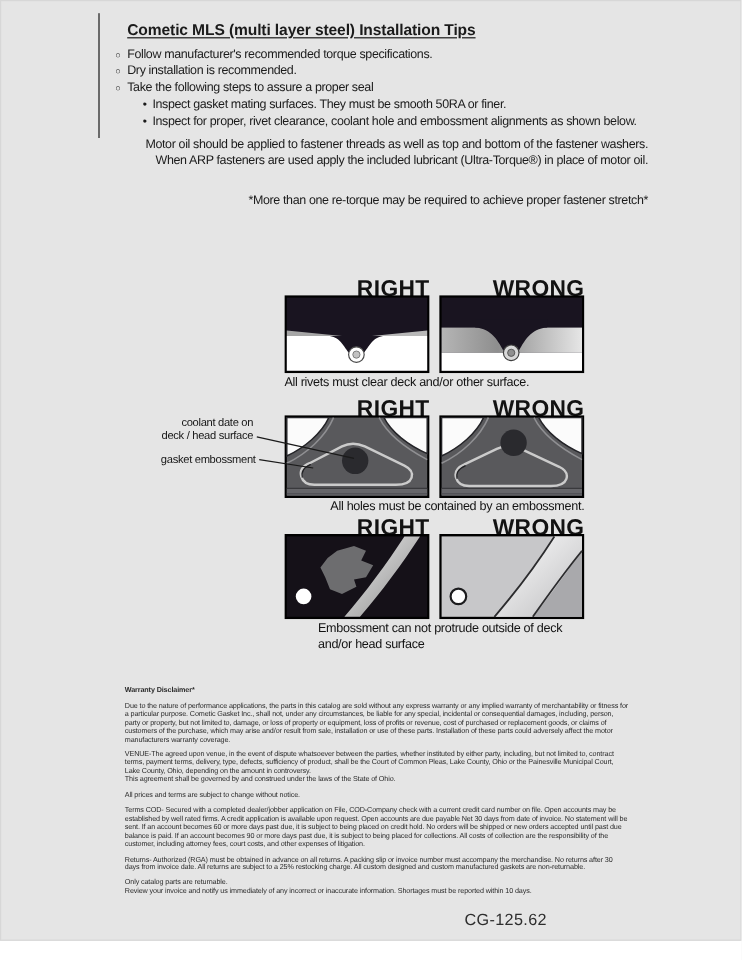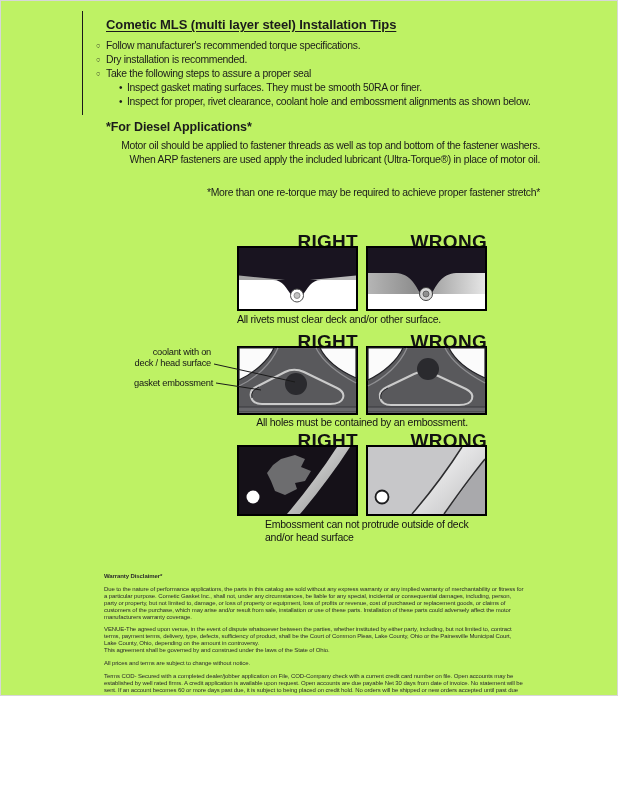--- a/index.html
+++ b/index.html
@@ -4,22 +4,22 @@
 <style>
   * { margin:0; padding:0; box-sizing:border-box; }
   html,body { background:#fff; }
   body {
     width:618px; height:800px;
     font-family:"Liberation Sans", sans-serif;
     color:#1b1b1b;
     position:relative;
   }
   .page {
-    position:relative; width:618px; height:696px;
-    background:#bef264; border:1px solid #d7d7d7; overflow:hidden;
+    position:relative; width:618px; height:784px;
+    background:#e5e5e5; border:1px solid #d7d7d7; overflow:hidden;
   }
   .artifact-line {
     position:absolute; left:81px; top:10px; width:1px; height:104px; background:#1a1a1a;
   }
   .col { position:absolute; left:105px; top:16px; width:434px; }
   .title {
     font-size:13px; font-weight:bold; letter-spacing:-0.1px;
     text-decoration:underline; text-underline-offset:2px;
     margin-bottom:7px; white-space:nowrap;
   }
@@ -67,21 +67,20 @@
     </div>
     <div class="sb">
       <span class="m2">•</span>
       <span>Inspect gasket mating surfaces.  They must be smooth 50RA or finer.</span>
     </div>
     <div class="sb">
       <span class="m2">•</span>
       <span>Inspect for proper, rivet clearance, coolant hole and embossment alignments as shown below.</span>
     </div>
 
-    <div class="diesel-heading">*For Diesel Applications*</div>
     <p class="para">Motor oil should be applied to fastener threads as well as top and bottom of the fastener washers.
 When ARP fasteners are used apply the included lubricant (Ultra-Torque®) in place of motor oil.</p>
     <p class="para note">*More than one re-torque may be required to achieve proper fastener stretch*</p>
   </div>
 
   <div class="dglabel" style="left:236px; top:230px;">RIGHT</div>
   <div class="dglabel" style="left:365px; top:230px;">WRONG</div>
 
   <svg class="panel" style="left:236px; top:245px;" width="121" height="65" viewBox="0 0 121 65">
     <rect x="1" y="1" width="119" height="63" fill="#191420" stroke="#000" stroke-width="2"></rect>
@@ -106,21 +105,21 @@
     <path d="M30,20 L30,27 C44,28 49,38 55,49 Q60,56 65,49 C71,38 76,28 90,27 L90,20 Z" fill="#191420"></path>
     <circle cx="60" cy="48" r="6.5" fill="#d8d8d8" stroke="#3f3f3f" stroke-width="1"></circle>
     <circle cx="60" cy="48" r="3" fill="#909090" stroke="#555555" stroke-width="0.8"></circle>
   </svg>
 
   <div class="caption" style="left:236px; top:312px;">All rivets must clear deck and/or other surface.</div>
 
   <div class="dglabel" style="left:236px; top:330px;">RIGHT</div>
   <div class="dglabel" style="left:365px; top:330px;">WRONG</div>
 
-  <div class="ann" style="left:108px; top:346px; width:102px;">coolant with on
+  <div class="ann" style="left:108px; top:346px; width:102px;">coolant date on
 deck / head surface</div>
   <div class="ann" style="left:106px; top:377px; width:106px;">gasket embossment</div>
 
   <svg class="panel" style="left:236px; top:345px;" width="121" height="69" viewBox="0 0 121 69">
     <rect x="1" y="1" width="119" height="67" fill="#59595c" stroke="#000" stroke-width="2"></rect>
     <rect x="2" y="61" width="117" height="6" fill="#66666a"></rect>
     <line x1="2" y1="61" x2="119" y2="61" stroke="#39393c" stroke-width="1"></line>
     <line x1="2" y1="65.5" x2="119" y2="65.5" stroke="#4a4a4e" stroke-width="0.8"></line>
     <path d="M2,2 L37,2 C31,15 17,27 2,34 Z" fill="#fbfbfb" stroke="#242428" stroke-width="1.2"></path>
     <path d="M83,2 L119,2 L119,32 C103,25 89,14 83,2 Z" fill="#fbfbfb" stroke="#242428" stroke-width="1.2"></path>
@@ -138,21 +137,21 @@
     <line x1="2" y1="65.5" x2="119" y2="65.5" stroke="#4a4a4e" stroke-width="0.8"></line>
     <path d="M2,2 L37,2 C31,15 17,27 2,34 Z" fill="#fbfbfb" stroke="#242428" stroke-width="1.2"></path>
     <path d="M83,2 L119,2 L119,32 C103,25 89,14 83,2 Z" fill="#fbfbfb" stroke="#242428" stroke-width="1.2"></path>
     <path d="M2,40 C19,32 34,18 41,2" fill="none" stroke="#8f8f92" stroke-width="1.3"></path>
     <path d="M79,2 C86,16 102,28 119,37" fill="none" stroke="#8f8f92" stroke-width="1.3"></path>
     <path d="M14,52 Q12,45 21,41 L48,28 Q57,23.5 68,28 L100,43 Q108,47 106,53 Q104,59 93,59 L25,59 Q16,59 14,52 Z" fill="none" stroke="#cbcbcb" stroke-width="2" stroke-linejoin="round"></path>
     <path d="M15,53 Q13,46 22,42" fill="none" stroke="#232326" stroke-width="1"></path>
     <circle cx="62" cy="23" r="11" fill="#2a2a2e"></circle>
   </svg>
 
-  <div class="caption" style="left:236px; top:415px; width:250px; text-align:center;">All holes must be contained by an embossment.</div>
+  <div class="caption" style="left:236px; top:415px; width:250px; text-align:right;">All holes must be contained by an embossment.</div>
 
   <div class="dglabel" style="left:236px; top:429px;">RIGHT</div>
   <div class="dglabel" style="left:365px; top:429px;">WRONG</div>
 
   <svg class="panel" style="left:236px; top:444px;" width="121" height="71" viewBox="0 0 121 71">
     <defs>
       <linearGradient id="gB" x1="0" y1="0" x2="1" y2="1">
         <stop offset="0" stop-color="#ededed"></stop>
           <stop offset="1" stop-color="#8a8a8a"></stop>
       </linearGradient>

